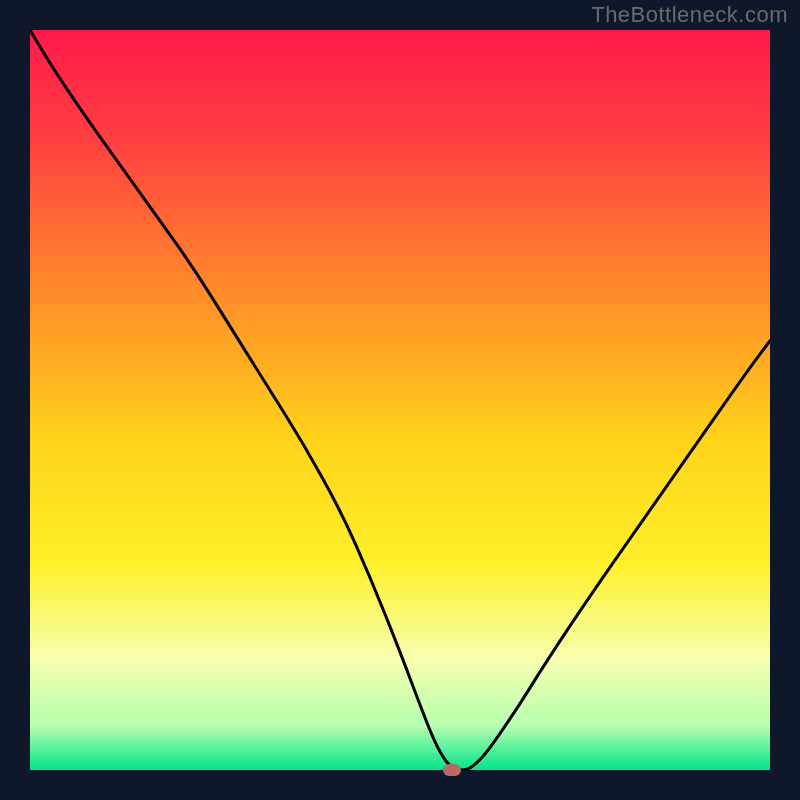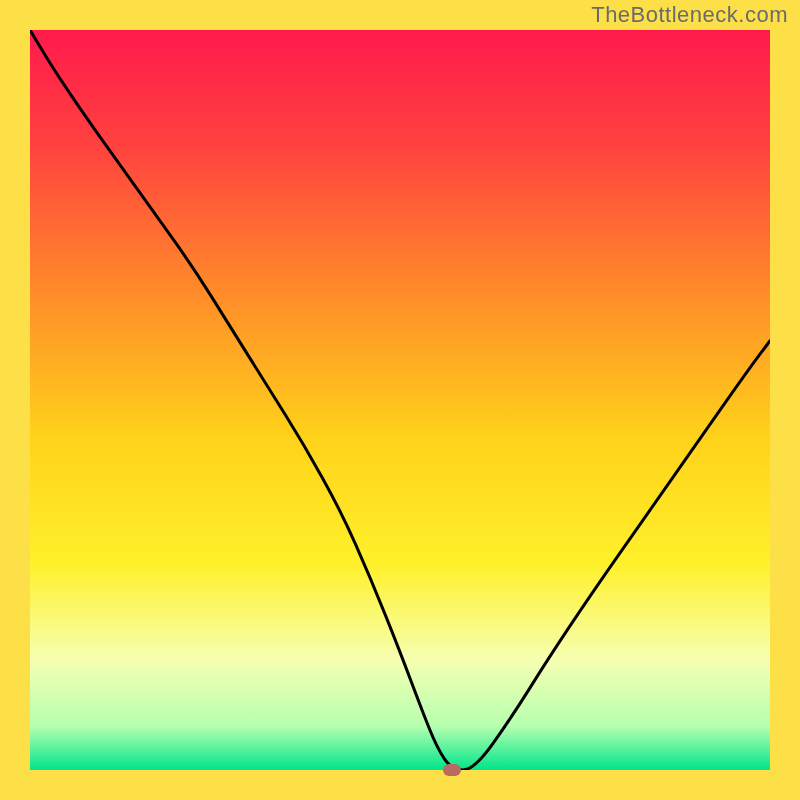--- a/index.html
+++ b/index.html
@@ -8,21 +8,21 @@
     width: 800px;
     height: 800px;
     background: #000;
     font-family: Arial, Helvetica, sans-serif;
     overflow: hidden;
   }
   .frame {
     position: relative;
     width: 800px;
     height: 800px;
-    background: #fde047;
+    background: #0f172a;
   }
   .watermark {
     position: absolute;
     top: 2px;
     right: 12px;
     color: #6b6b6b;
     font-size: 22px;
     font-weight: 500;
     letter-spacing: 0.5px;
     z-index: 4;

